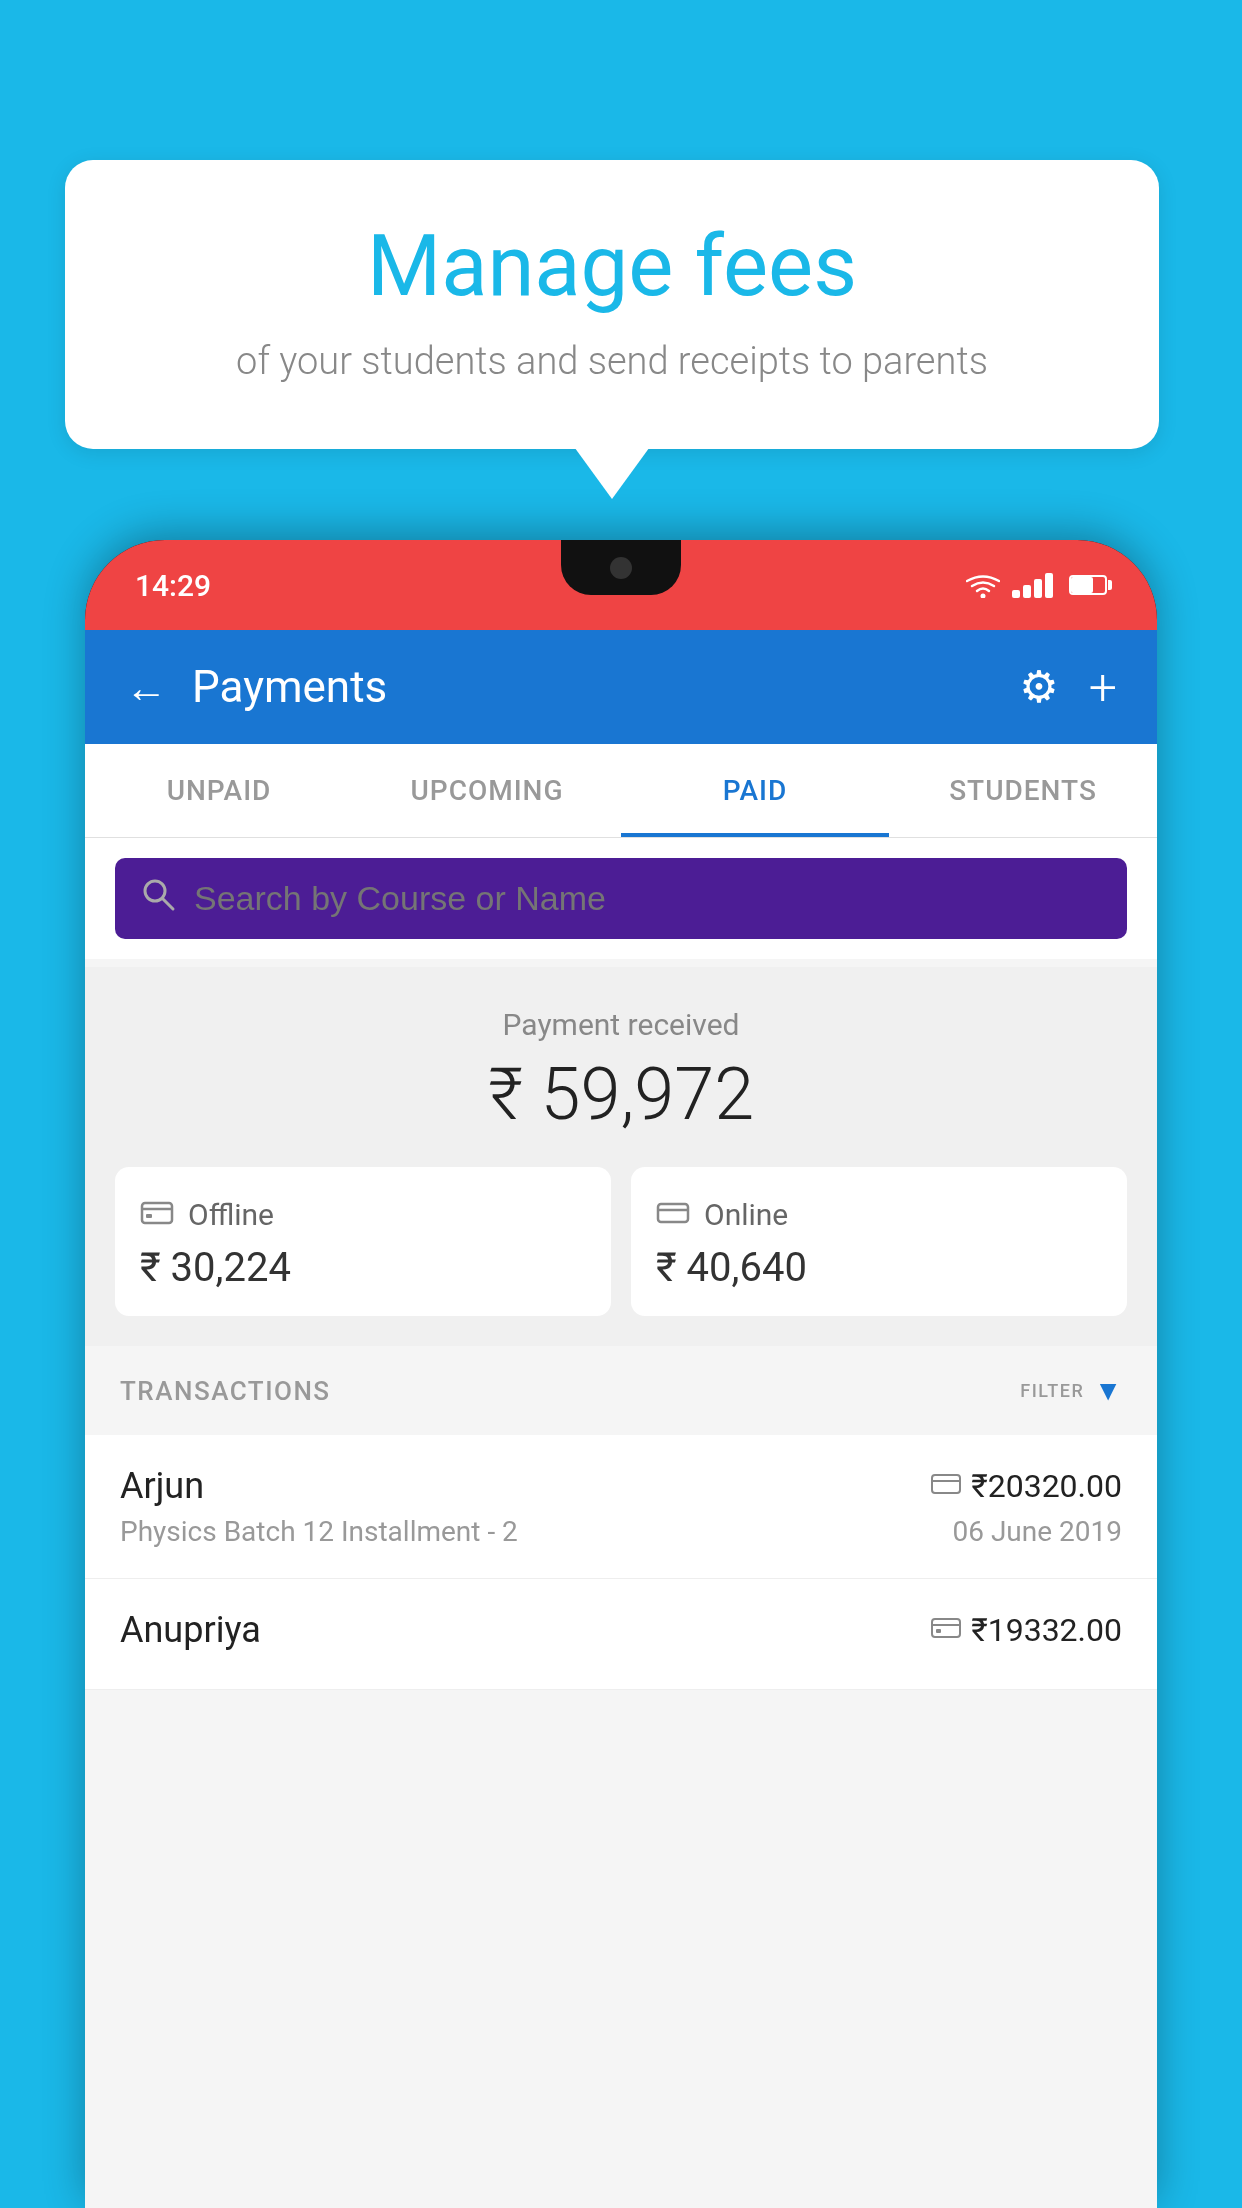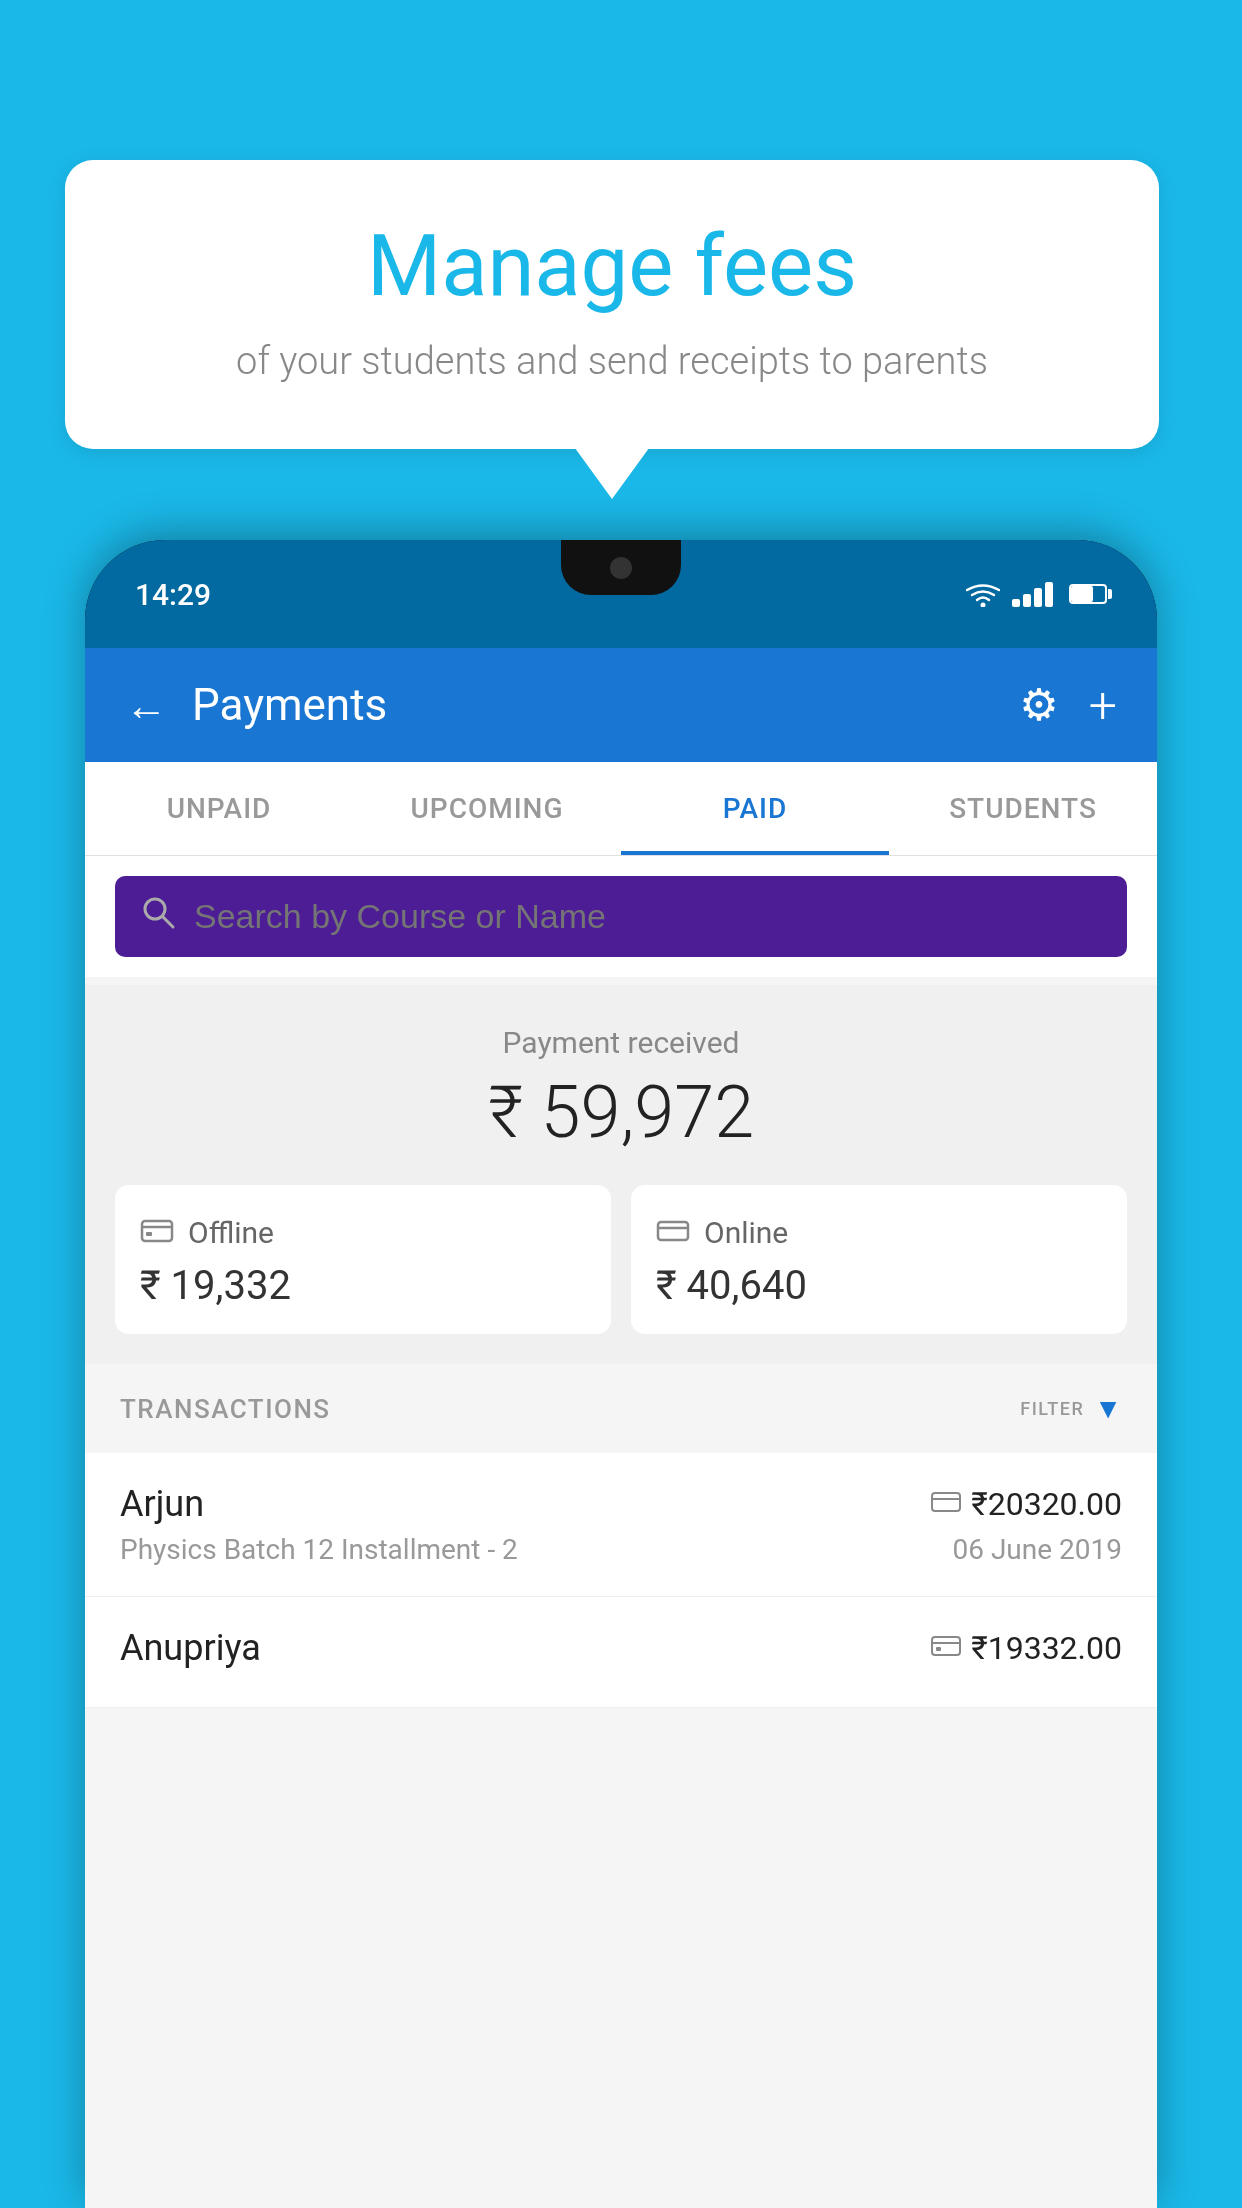--- a/index.html
+++ b/index.html
@@ -61,22 +61,22 @@
       right: 85px;
       bottom: 0;
       background: #111;
       border-radius: 80px 80px 0 0;
       overflow: hidden;
       box-shadow: 0 -8px 40px rgba(0,0,0,0.3);
     }
 
     
     .phone-top-bar {
-      background: #0369a1;
-      height: 108px;
+      background: #ef4444;
+      height: 90px;
       display: flex;
       align-items: center;
       justify-content: space-between;
       padding: 0 50px;
       position: relative;
     }
 
     .status-time {
       color: white;
       font-size: 30px;
@@ -468,21 +468,21 @@
           <div class="payment-card-header">
             <span>
               <svg width="34" height="28" viewBox="0 0 34 28" fill="none">
                 <rect x="2" y="4" width="30" height="20" rx="3" stroke="#888" stroke-width="2.5"></rect>
                 <line x1="2" y1="10" x2="32" y2="10" stroke="#888" stroke-width="2.5"></line>
                 <rect x="6" y="15" width="6" height="4" rx="1" fill="#888"></rect>
               </svg>
             </span>
             <span class="payment-card-type">Offline</span>
           </div>
-          <div class="payment-card-amount">₹ 19,332</div>
+          <div class="payment-card-amount">₹ 30,224</div>
         </div>
 
         <div class="payment-card">
           <div class="payment-card-header">
             <span>
               <svg width="34" height="26" viewBox="0 0 34 26" fill="none">
                 <rect x="2" y="4" width="30" height="18" rx="3" stroke="#888" stroke-width="2.5"></rect>
                 <line x1="2" y1="10" x2="32" y2="10" stroke="#888" stroke-width="2.5"></line>
               </svg>
             </span>

